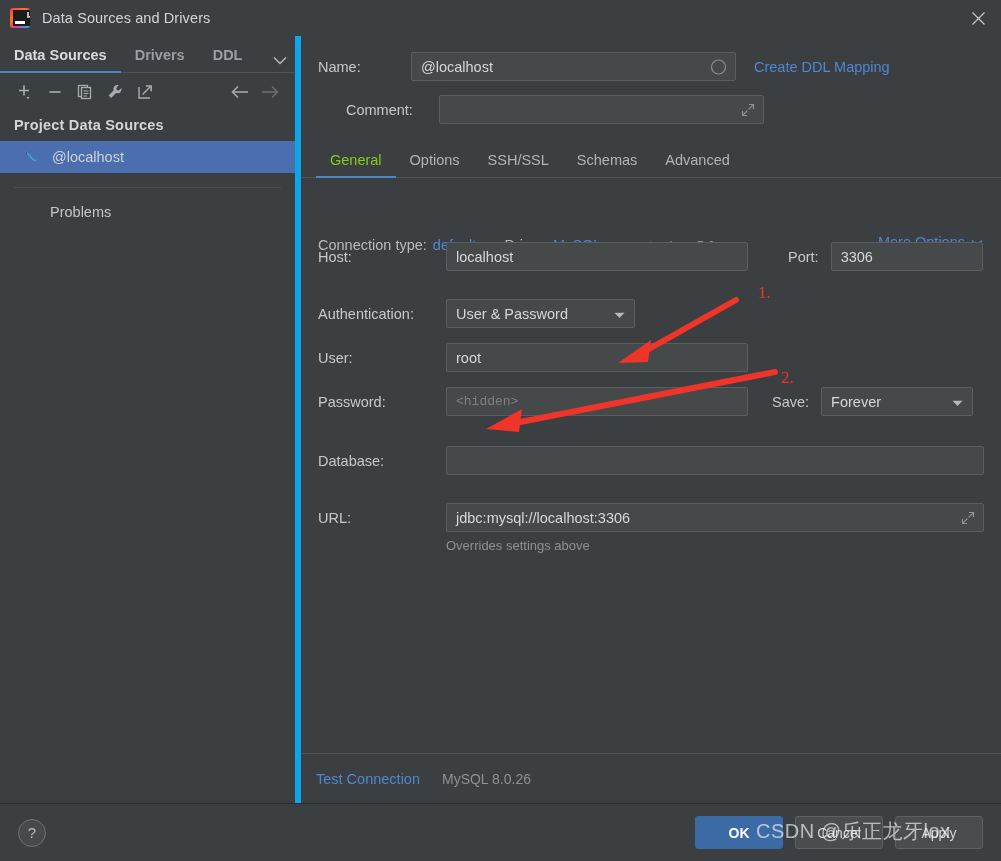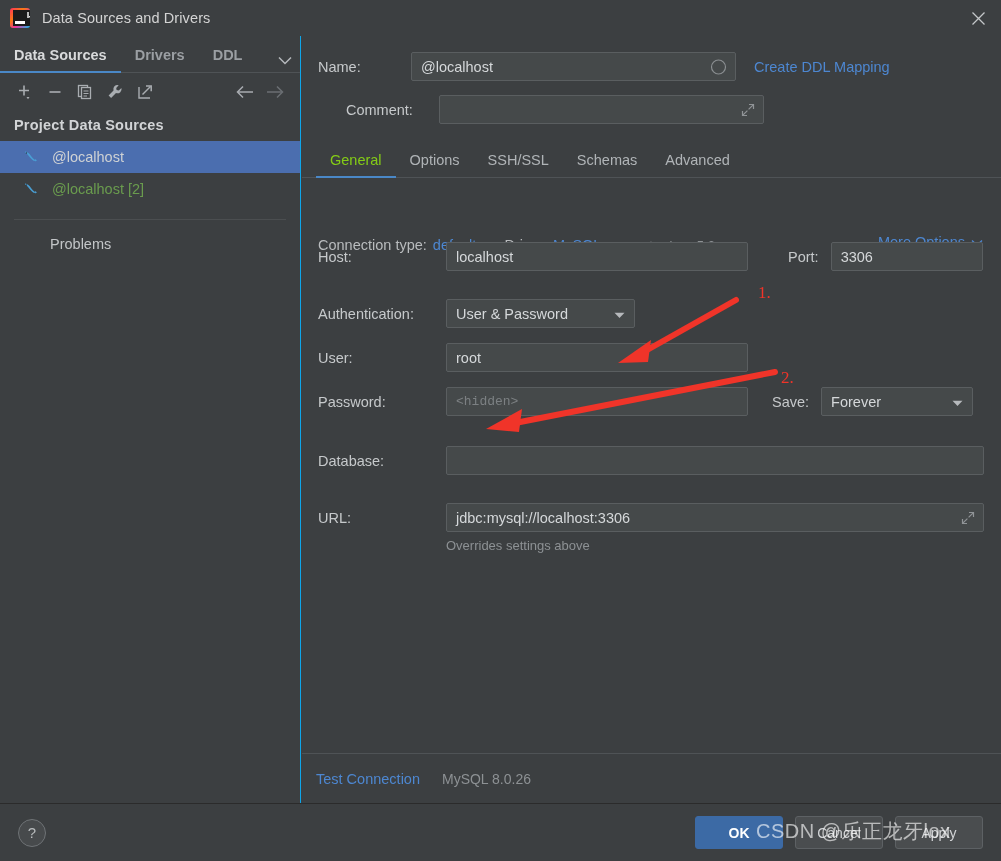--- a/index.html
+++ b/index.html
@@ -44,21 +44,21 @@
     position: absolute; right: 0; top: 0; width: 46px; height: 36px;
     display: flex; align-items: center; justify-content: center;
     cursor: pointer;
   }
   .close-btn svg { display: block; }
 
   
   .left-panel {
     position: absolute; left: 0; top: 36px; width: 301px; height: 767px;
     background: #3c3f41;
-    border-right: 1px solid #0ea5e9;
+    border-right: 6px solid #0ea5e9;
   }
   .tabbar {
     position: relative; height: 37px; display: flex; align-items: flex-end;
     border-bottom: 1px solid #4f5356;
   }
   .tab {
     position: relative; padding: 0 14px 9px 14px;
     font-size: 14.5px; font-weight: bold; color: #9b9fa3;
     cursor: pointer; white-space: nowrap;
   }
@@ -299,30 +299,20 @@
       <span class="dolphin">
         <svg width="18" height="18" viewBox="0 0 18 18">
           <path d="M3 3.5 C5.5 4 7.5 5.5 9 8 C10 9.5 11.5 11 13.5 12.5 L12 13 C10 11.8 8.3 10.2 7 8.3 C5.8 6.4 4.4 5 3 4.4 Z" fill="#4a9fd4"></path>
           <path d="M12.8 11 L15 12.2 L13.2 13.6 Z" fill="#4a9fd4"></path>
           <circle cx="4.4" cy="5" r="0.7" fill="#2a3b4a"></circle>
         </svg>
       </span>
       <span class="ds-label">@localhost</span>
     </div>
 
-    <div class="ds-row green">
-      <span class="dolphin">
-        <svg width="18" height="18" viewBox="0 0 18 18">
-          <path d="M3 3.5 C5.5 4 7.5 5.5 9 8 C10 9.5 11.5 11 13.5 12.5 L12 13 C10 11.8 8.3 10.2 7 8.3 C5.8 6.4 4.4 5 3 4.4 Z" fill="#4a9fd4"></path>
-          <path d="M12.8 11 L15 12.2 L13.2 13.6 Z" fill="#4a9fd4"></path>
-          <circle cx="4.4" cy="5" r="0.7" fill="#2a3b4a"></circle>
-        </svg>
-      </span>
-      <span class="ds-label">@localhost [2]</span>
-    </div>
 
     <div class="ds-divider"></div>
     <div class="problems">Problems</div>
   </div>
 
   <div class="right-panel">
 
     <div class="field-row" style="left:16px; top:16px;">
       <div class="lbl" style="width:93px;">Name:</div>
       <div class="txtfield" style="width:325px;">

